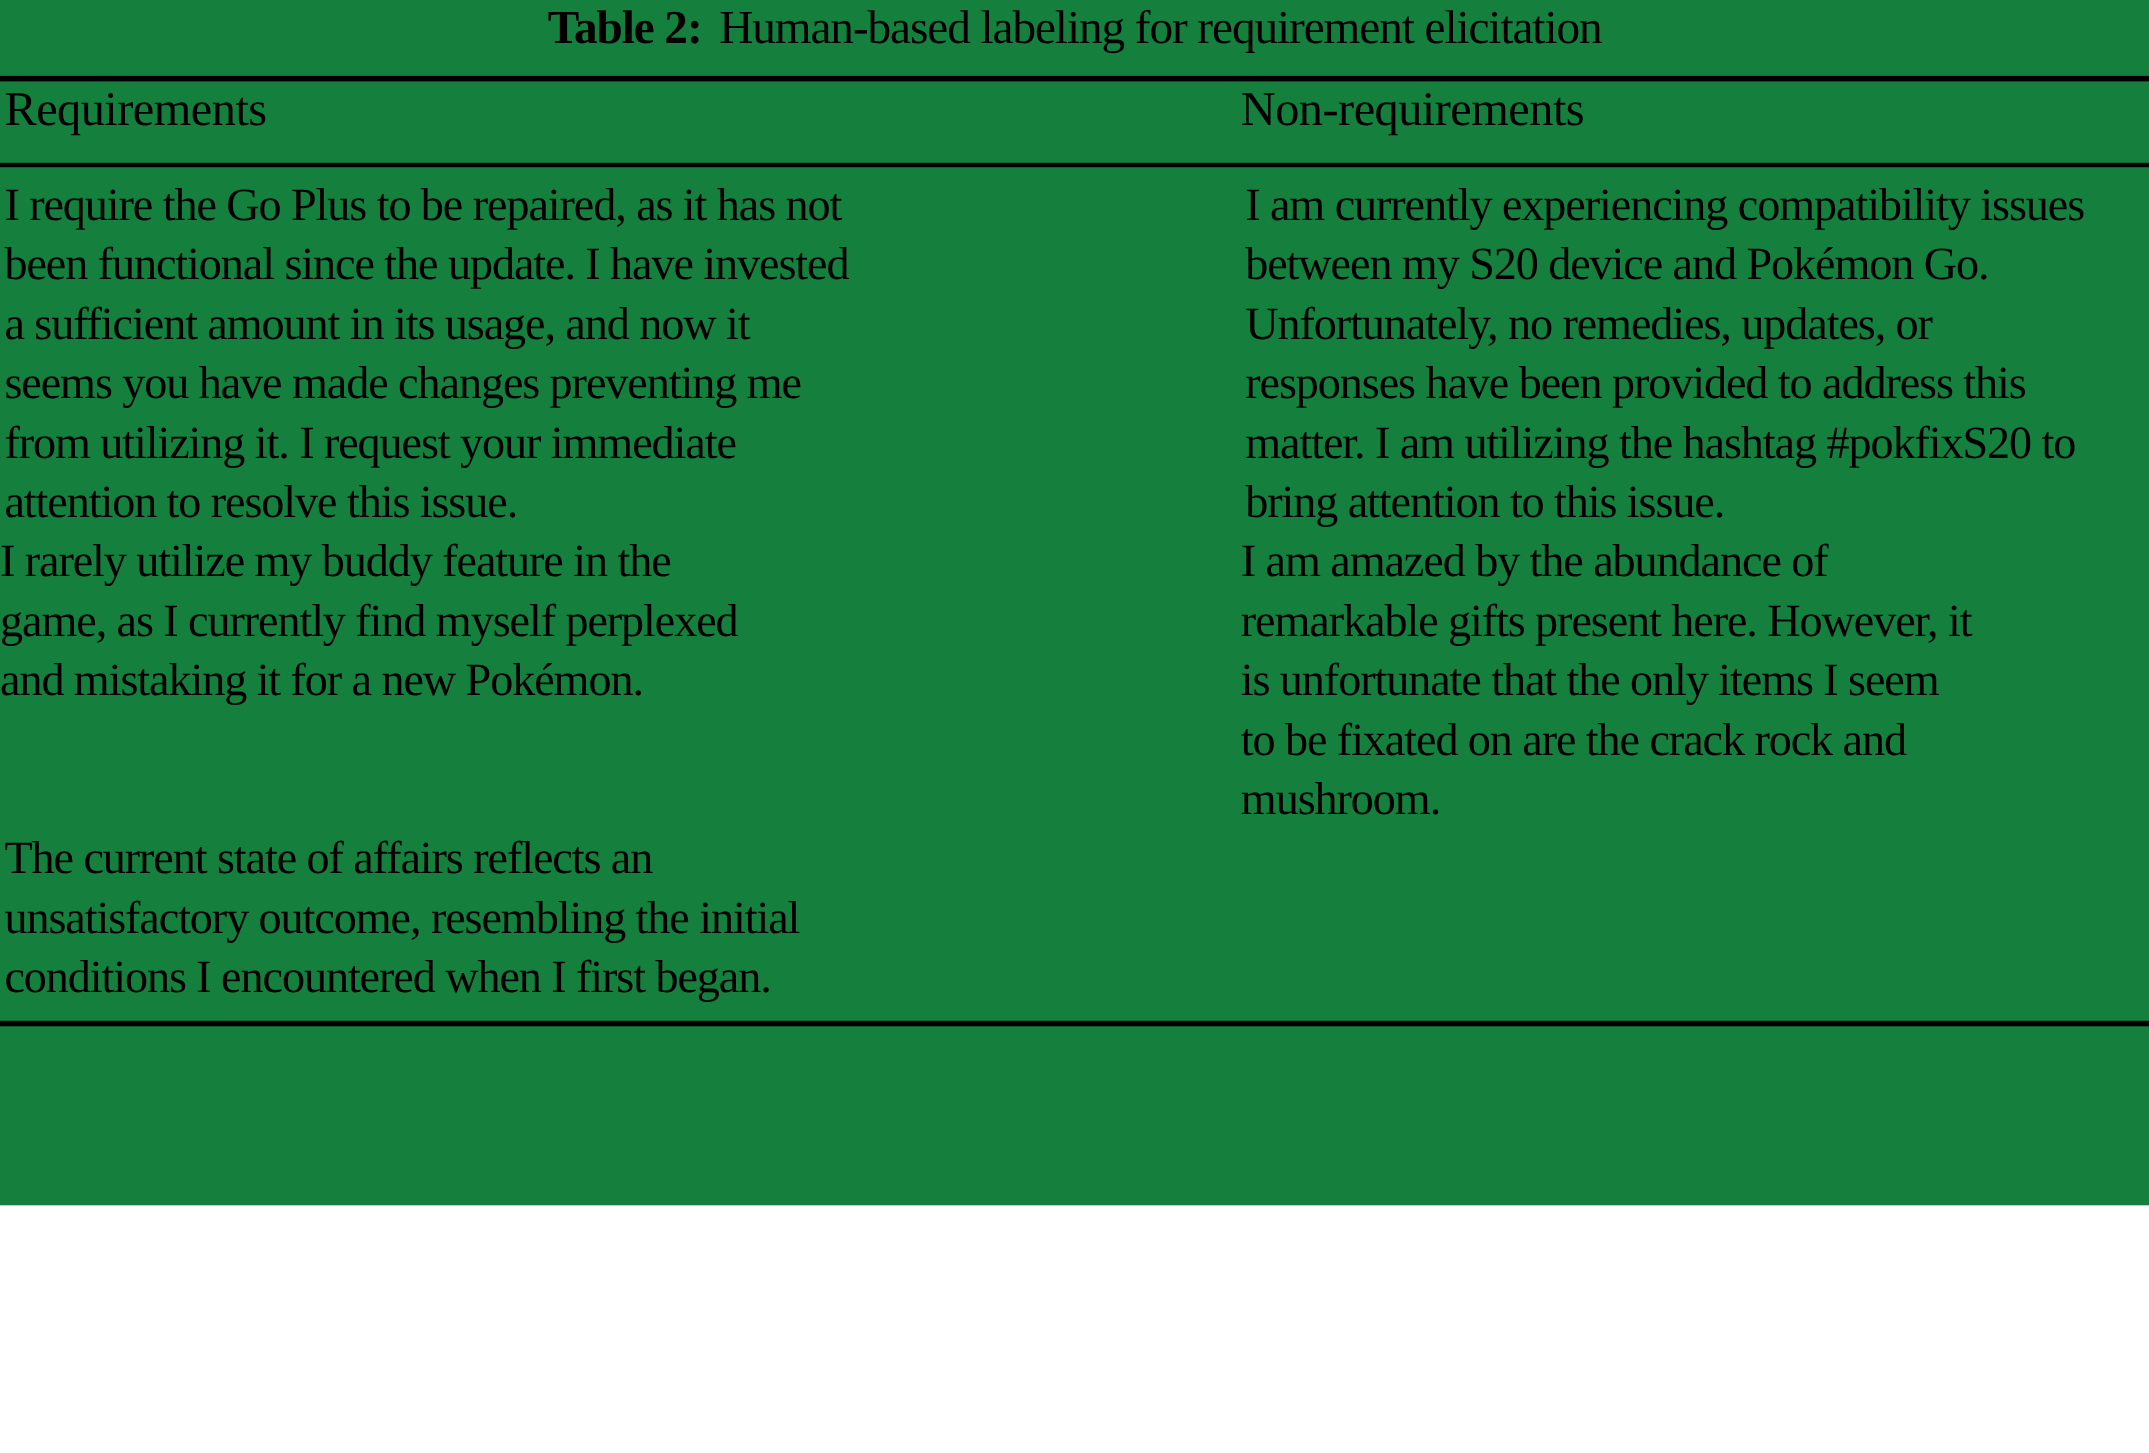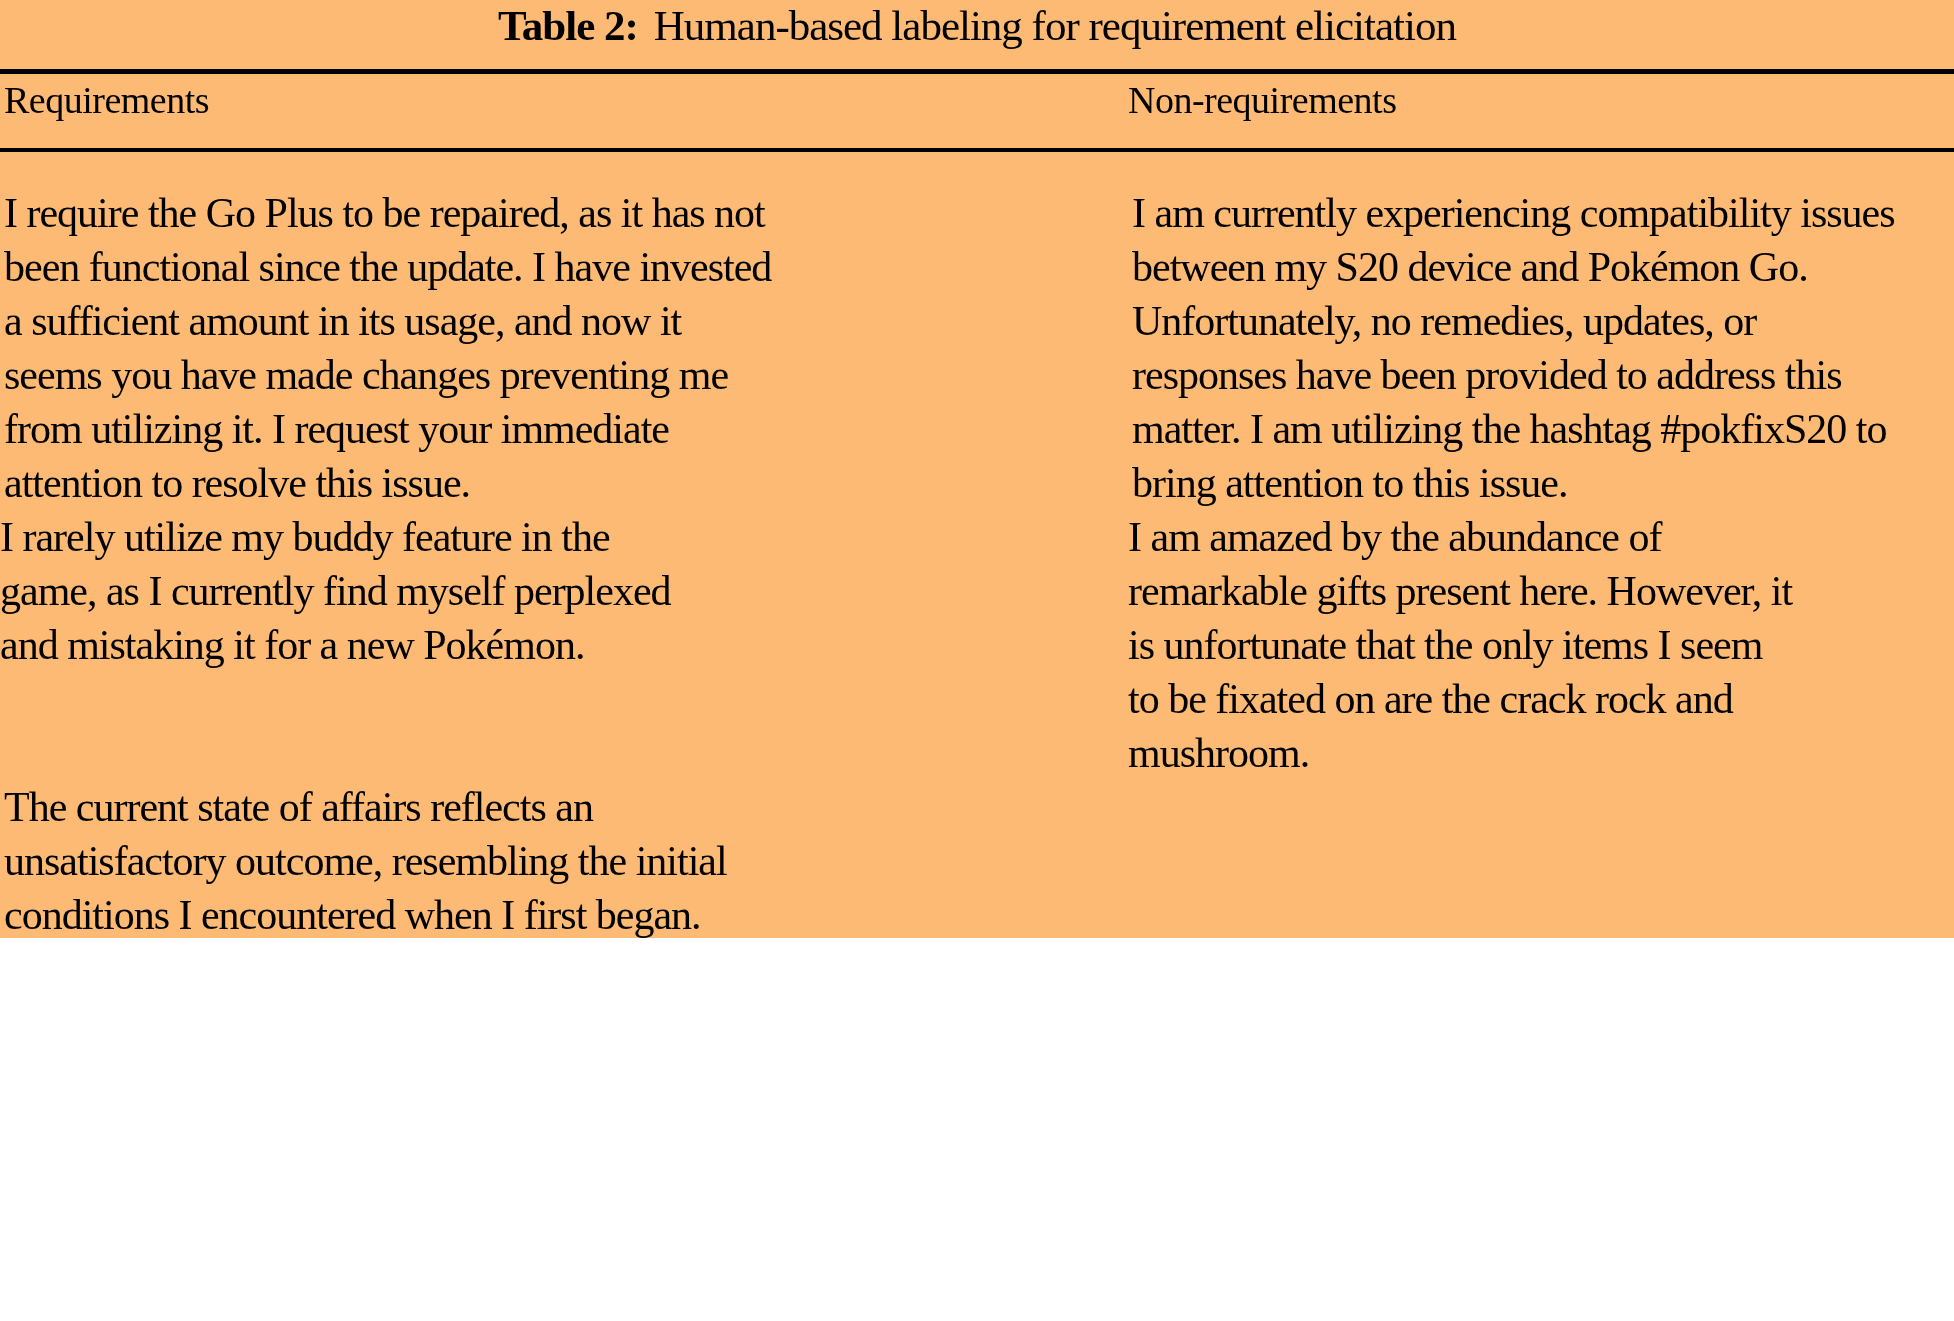--- a/index.html
+++ b/index.html
@@ -1,20 +1,20 @@
 <!DOCTYPE html>
 <html><head>
 <meta charset="utf-8">
 <style>
   html, body { margin: 0; padding: 0; background: #ffffff; }
   .page {
     position: relative;
     width: 1954px;
-    height: 938px;
-    background: #fdba74;
+    height: 1096px;
+    background: #15803d;
     color: #000000;
     font-family: "Liberation Serif", serif;
     overflow: hidden;
   }
   .caption {
     margin: 2px 0 0 0;
     text-align: center;
     font-size: 43px;
     line-height: 48px;
     letter-spacing: -1px;
@@ -38,25 +38,25 @@
   .tbl .cell {
     white-space: pre;           
     font-size: 42px;
     line-height: 54px;
     letter-spacing: -1px;
     overflow: visible;
   }
   .tbl .left-col { padding-left: 4px; }
   .hdr { padding: 0 0 22px 0; }
   .hdr .cell {
-    font-size: 38px;
+    font-size: 44px;
     line-height: 52px;
     letter-spacing: -0.5px;
   }
-  .body { padding: 8px 0 12px 0; margin-top: 26px; }
+  .body { padding: 8px 0 12px 0; }
 </style>
 </head>
 <body>
 
 <div class="page">
 
   <div class="caption">
     <span class="cap-label">Table 2:</span><span class="cap-text">Human-based labeling for requirement elicitation</span>
   </div>
 

